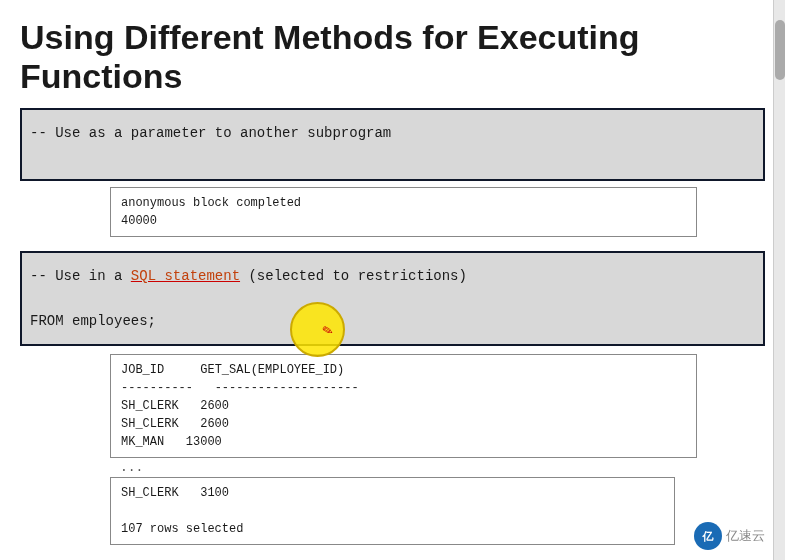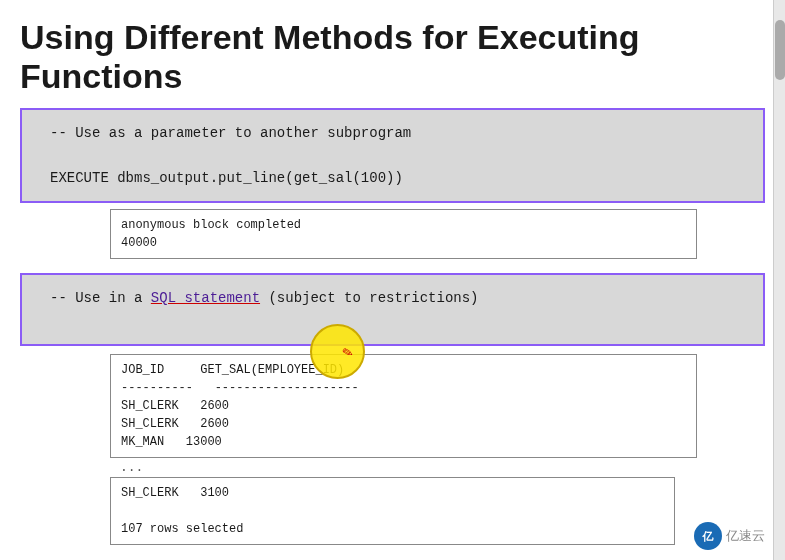--- a/index.html
+++ b/index.html
@@ -20,22 +20,22 @@
       font-family: Arial, sans-serif;
     }
 
     .content-area {
       padding: 0 20px;
     }
 
     
     .code-block {
       background: #d8d8d8;
-      border: 2px solid #8b5cf6;
-      padding: 12px 28px;
+      border: 2px solid #0f172a;
+      padding: 12px 8px;
       font-family: 'Courier New', Courier, monospace;
       font-size: 14px;
       color: #1a1a1a;
       margin-bottom: 8px;
       line-height: 1.6;
     }
 
     .code-block .comment {
       color: #1a1a1a;
     }
@@ -51,21 +51,21 @@
       margin-bottom: 14px;
       margin-left: 90px;
       margin-right: 68px;
       line-height: 1.5;
     }
 
     
     .underline-red {
       text-decoration: underline;
       text-decoration-color: #cc0000;
-      color: #4c1d95;
+      color: #c2410c;
     }
 
     
     .yellow-circle {
       position: absolute;
       width: 55px;
       height: 55px;
       background: rgba(255, 230, 0, 0.85);
       border-radius: 50%;
       border: 2px solid #ccaa00;
@@ -149,40 +149,40 @@
 </head>
 <body>
 
 <div class="page-title">Using Different Methods for Executing Functions</div>
 
 <div class="content-area">
 
   <div class="code-block section-gap">
     <div class="comment">-- Use as a parameter to another subprogram</div>
     <br>
-    <div>EXECUTE dbms_output.put_line(get_sal(100))</div>
   </div>
 
   <div class="output-box">
     <div>anonymous block completed</div>
     <div>40000</div>
   </div>
 
   <div class="code-block second-section">
     <div class="comment">
-      <span>-- Use in a </span><span class="underline-red">SQL statement</span><span> (subject to restrictions)</span>
+      <span>-- Use in a </span><span class="underline-red">SQL statement</span><span> (selected to restrictions)</span>
     </div>
     <br>
     <div style="position:relative;">
       
       <div class="yellow-circle" style="position:absolute; top:-8px; left:260px; z-index:5;">
 
         <div style="position:absolute; bottom:10px; right:10px; color:#cc0000; font-size:16px; font-weight:bold; transform:rotate(-15deg);">✎</div>
       </div>
     </div>
+    <div>FROM employees;</div>
   </div>
 
   <div class="output-box" style="margin-bottom:0;">
     <div>
       <span>JOB_ID</span>&nbsp;&nbsp;&nbsp;&nbsp;
       <span>GET_SAL(EMPLOYEE_ID)</span>
     </div>
     <div>
       <span>----------</span>&nbsp;&nbsp;
       <span>--------------------</span>

